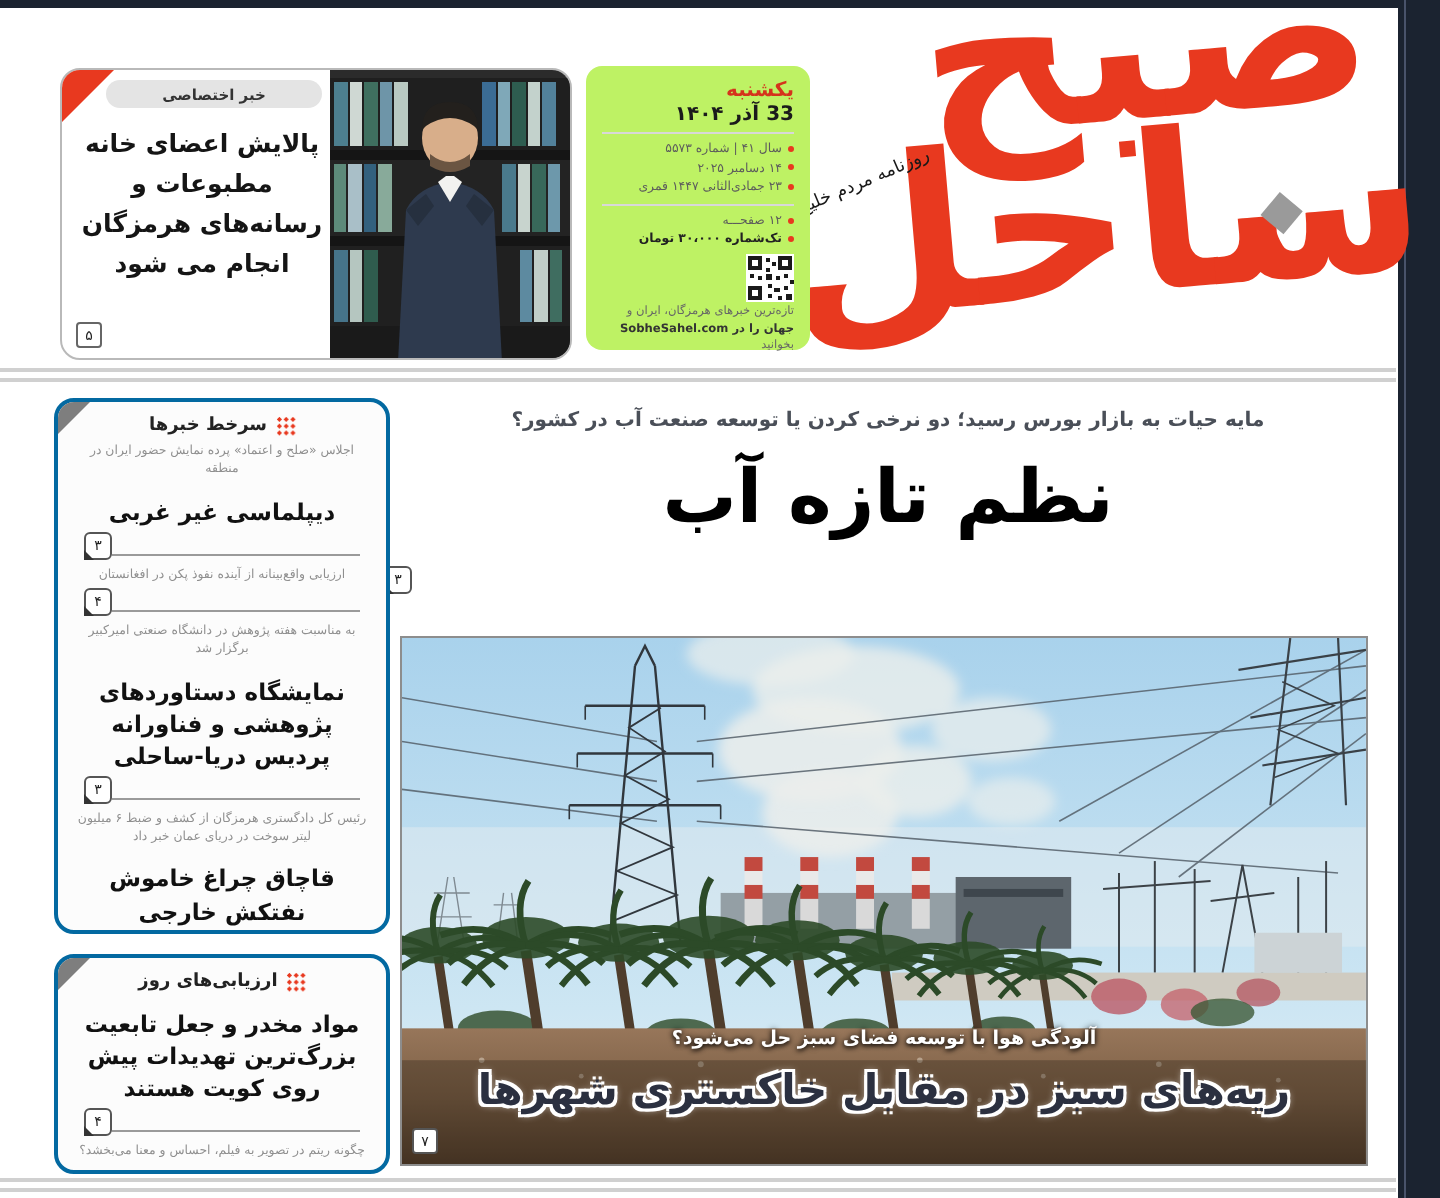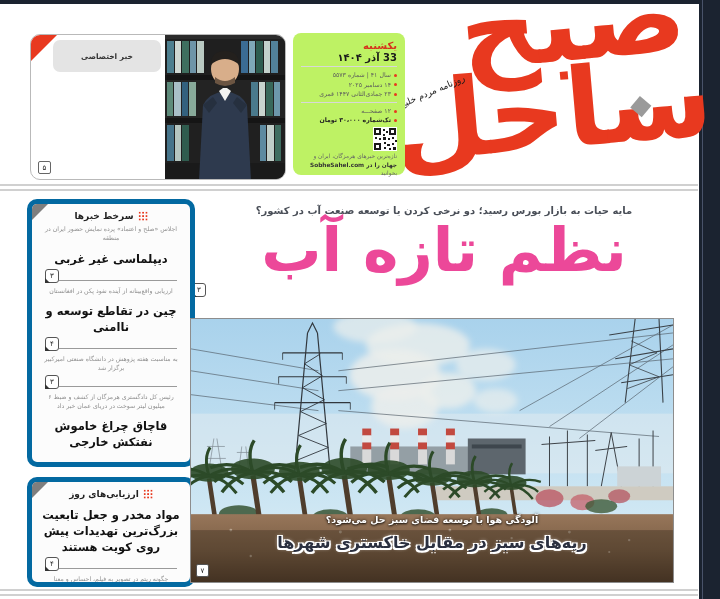--- a/index.html
+++ b/index.html
@@ -31,69 +31,69 @@
   .db-qr-row { display:flex; justify-content:flex-start; margin:2px 0 1px; }
   .db-qr { width:24px; height:24px; }
   .db-caption { font-size:5.8px; color:#666; line-height:1.5; }
   .db-caption b { color:#333; }
 
   
   .exclusive { position:absolute; left:30px; top:34px; width:256px; height:146px; background:#fff;
     border:1px solid #b9b9b9; border-radius:10px; overflow:hidden; }
   .exclusive .fold-red { position:absolute; top:0; left:0; width:0; height:0;
     border-top:26px solid #e8391f; border-right:26px solid transparent; }
-  .ex-label { position:absolute; top:5px; left:22px; width:108px; height:32px; background:#e4e4e4; border-radius:7px;
+  .ex-label { position:absolute; top:5px; left:22px; width:108px; height:14px; background:#e4e4e4; border-radius:7px;
     font-size:7.5px; font-weight:bold; color:#333; display:flex; align-items:center; justify-content:center; direction:rtl; }
   .ex-headline { position:absolute; top:27px; left:6px; width:128px; font-size:12.5px; font-weight:bold; color:#151515;
     text-align:center; direction:rtl; line-height:1.6; }
   .ex-photo { position:absolute; top:0; right:0; width:120px; height:146px; }
   .ex-page { position:absolute; bottom:5px; left:7px; width:13px; height:13px; border:1px solid #666; border-radius:2px;
     background:#fff; font-size:7px; color:#222; display:flex; align-items:center; justify-content:center; }
 
   
   .rule-double { position:absolute; left:0; width:698px; height:7px;
     border-top:2px solid #d0d0d0; border-bottom:2px solid #d0d0d0; }
   .rule-top { top:184px; }
   .rule-bottom { top:589px; }
 
   
   .lead-kicker { position:absolute; left:200px; top:205px; width:488px; text-align:center; direction:rtl;
     font-size:10px; font-weight:bold; color:#4a4f58; }
-  .lead-headline { position:absolute; left:200px; top:216px; width:488px; text-align:center; direction:rtl;
-    font-size:60px; font-weight:bold; color:#ec4899; line-height:1.15; }
+  .lead-headline { position:absolute; left:200px; top:228px; width:488px; text-align:center; direction:rtl;
+    font-size:37px; font-weight:bold; color:#000000; line-height:1.15; }
   .bubble { width:14px; height:14px; border:1px solid #555; border-radius:3px; background:#fff; position:relative;
     display:flex; align-items:center; justify-content:center; font-size:7px; color:#222; flex:0 0 auto; }
   .bubble::after { content:""; position:absolute; left:-1px; bottom:-1px; width:0; height:0;
     border-bottom:5px solid #333; border-right:5px solid transparent; }
   .lead-page { position:absolute; left:192px; top:283px; }
 
   
-  .sb-box { position:absolute; left:27px; width:168px; background:#fcfcfc; border:5px solid #0369a1;
+  .sb-box { position:absolute; left:27px; width:168px; background:#fcfcfc; border:2px solid #0369a1;
     border-radius:10px; overflow:hidden; direction:rtl; }
   .sb-box .fold-gray { position:absolute; top:0; left:0; width:0; height:0;
     border-top:16px solid #7e7e7e; border-right:16px solid transparent; }
   .sb-box1 { top:199px; height:268px; }
   .sb-box2 { top:477px; height:110px; }
   .sb-header { display:flex; align-items:center; justify-content:center; gap:4px; margin:7px 0 3px; }
   .dots-icon { width:10px; height:10px; background-image:radial-gradient(#e8391f 1px, transparent 1.1px);
     background-size:3.4px 3.4px; }
   .sb-title { font-size:9px; font-weight:bold; color:#222; }
   .sb-kicker { font-size:6.2px; color:#8f8f8f; text-align:center; line-height:1.5; padding:0 9px; margin-top:2px; }
   .sb-headline { font-size:11.5px; font-weight:bold; color:#111; text-align:center; line-height:1.4; padding:0 6px; margin-top:8px; }
   .sb-pagerow { direction:ltr; display:flex; align-items:flex-end; gap:0; margin:2px 13px 3px; }
   .sb-pagerow .line { flex:1; border-bottom:1px solid #9a9a9a; margin-bottom:2px; }
   .sb-inline { display:flex; align-items:center; justify-content:center; gap:7px; direction:rtl; margin-top:2px;font-style:italic; }
 
   
-  .photo { position:absolute; left:190px; top:318px; width:484px; height:265px; border:1px solid #8d8d8d; overflow:hidden; }
+  .photo { position:absolute; left:200px; top:318px; width:484px; height:265px; border:1px solid #8d8d8d; overflow:hidden; }
   .photo svg { position:absolute; inset:0; }
   .ph-kicker { position:absolute; left:0; top:195px; width:100%; text-align:center; direction:rtl;
     font-size:9.5px; font-weight:bold; color:#fff; text-shadow:0 0 3px rgba(0,0,0,.85), 0 1px 2px rgba(0,0,0,.7); }
   .ph-headline { position:absolute; left:0; top:214px; width:100%; text-align:center; direction:rtl;
-    font-size:16px; font-weight:bold; color:#2b3040;
+    font-size:21px; font-weight:bold; color:#2b3040;
     text-shadow:-1.5px -1.5px 0 #fff, 1.5px -1.5px 0 #fff, -1.5px 1.5px 0 #fff, 1.5px 1.5px 0 #fff, 0 0 4px #fff; }
   .ph-page { position:absolute; left:5px; bottom:5px; width:13px; height:13px; background:#fff; border:1px solid #555;
     font-size:7px; color:#222; display:flex; align-items:center; justify-content:center; border-radius:2px; }
 </style>
 </head>
 <body>
 
 <div class="page">
 
   <div class="top-strip"></div>
@@ -147,20 +147,21 @@
     <div class="db-caption">
       <span>تازه‌ترین خبرهای هرمزگان، ایران و</span>
       <b>جهان را در SobheSahel.com</b>
       <span>بخوانید</span>
     </div>
   </div>
 
   <div class="exclusive">
     <div class="fold-red"></div>
     <div class="ex-label">خبر اختصاصی</div>
+    <div class="ex-headline">پالایش اعضای خانه مطبوعات و رسانه‌های هرمزگان انجام می شود</div>
     <svg class="ex-photo" viewBox="0 0 120 146" preserveAspectRatio="none">
       <rect width="120" height="146" fill="#2b2b2b"></rect>
       <g>
         <rect x="0" y="4" width="120" height="36" fill="#1f1f1f"></rect>
         <rect x="2" y="6" width="7" height="32" fill="#4d7f8f"></rect>
           <rect x="10" y="6" width="6" height="32" fill="#cfd8d3"></rect>
         <rect x="17" y="6" width="7" height="32" fill="#3f6f5f"></rect>
           <rect x="25" y="6" width="6" height="32" fill="#6e95a8"></rect>
         <rect x="32" y="6" width="7" height="32" fill="#b9c9c2"></rect>
           <rect x="76" y="6" width="7" height="32" fill="#3b6c94"></rect>
@@ -218,29 +219,29 @@
       <div class="sb-kicker">اجلاس «صلح و اعتماد» پرده نمایش حضور ایران در منطقه</div>
       <div class="sb-headline">دیپلماسی غیر غربی</div>
       <div class="sb-pagerow">
           <span class="bubble">۳</span>
           <span class="line"></span>
         </div>
     </div>
 
     <div>
       <div class="sb-kicker">ارزیابی واقع‌بینانه از آینده نفوذ پکن در افغانستان</div>
-      <div class="sb-headline">چین در تقاطع توسعه و ناامنی</div>
       <div class="sb-pagerow">
           <span class="bubble">۴</span>
           <span class="line"></span>
         </div>
     </div>
 
     <div>
       <div class="sb-kicker">به مناسبت هفته پژوهش در دانشگاه صنعتی امیرکبیر برگزار شد</div>
+      <div class="sb-headline">نمایشگاه دستاوردهای پژوهشی و فناورانه پردیس دریا-ساحلی</div>
       <div class="sb-pagerow">
           <span class="bubble">۳</span>
           <span class="line"></span>
         </div>
     </div>
 
     <div>
       <div class="sb-kicker">رئیس کل دادگستری هرمزگان از کشف و ضبط ۶ میلیون لیتر سوخت در دریای عمان خبر داد</div>
       <div class="sb-headline">قاچاق چراغ خاموش نفتکش خارجی</div>
 

